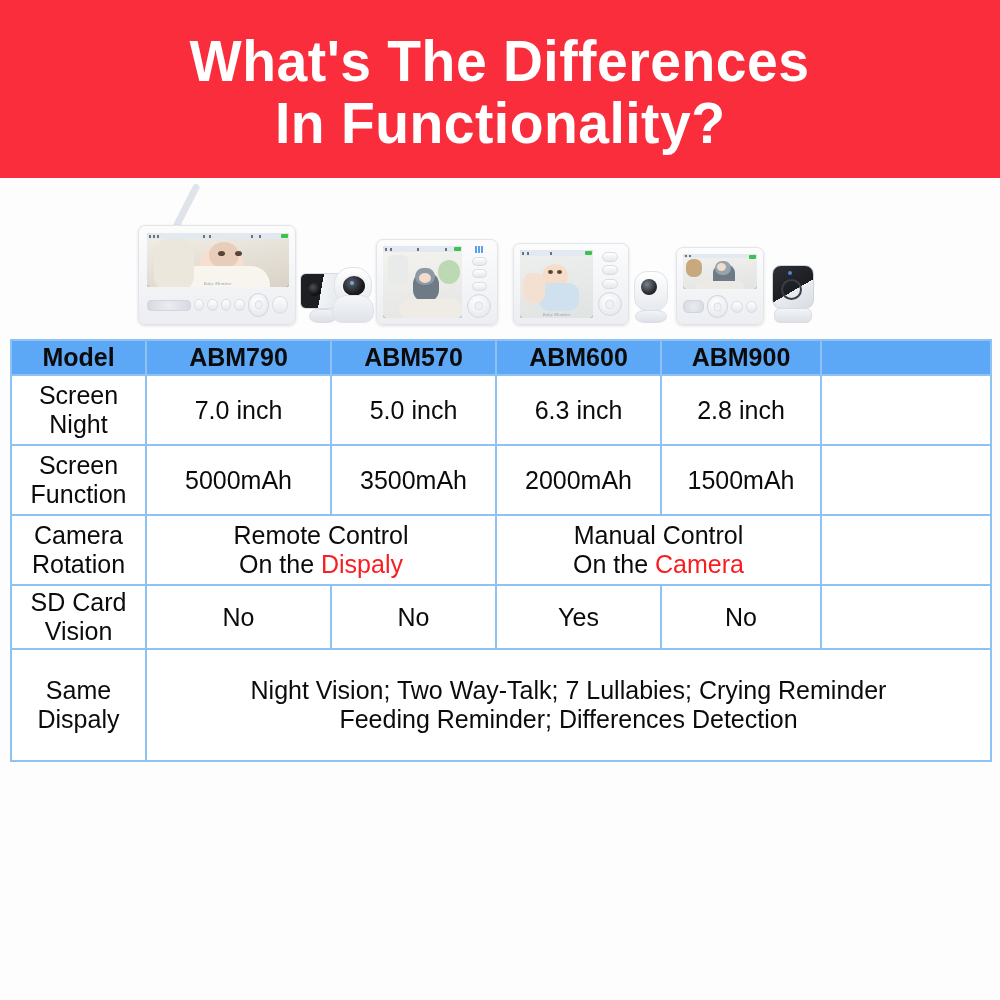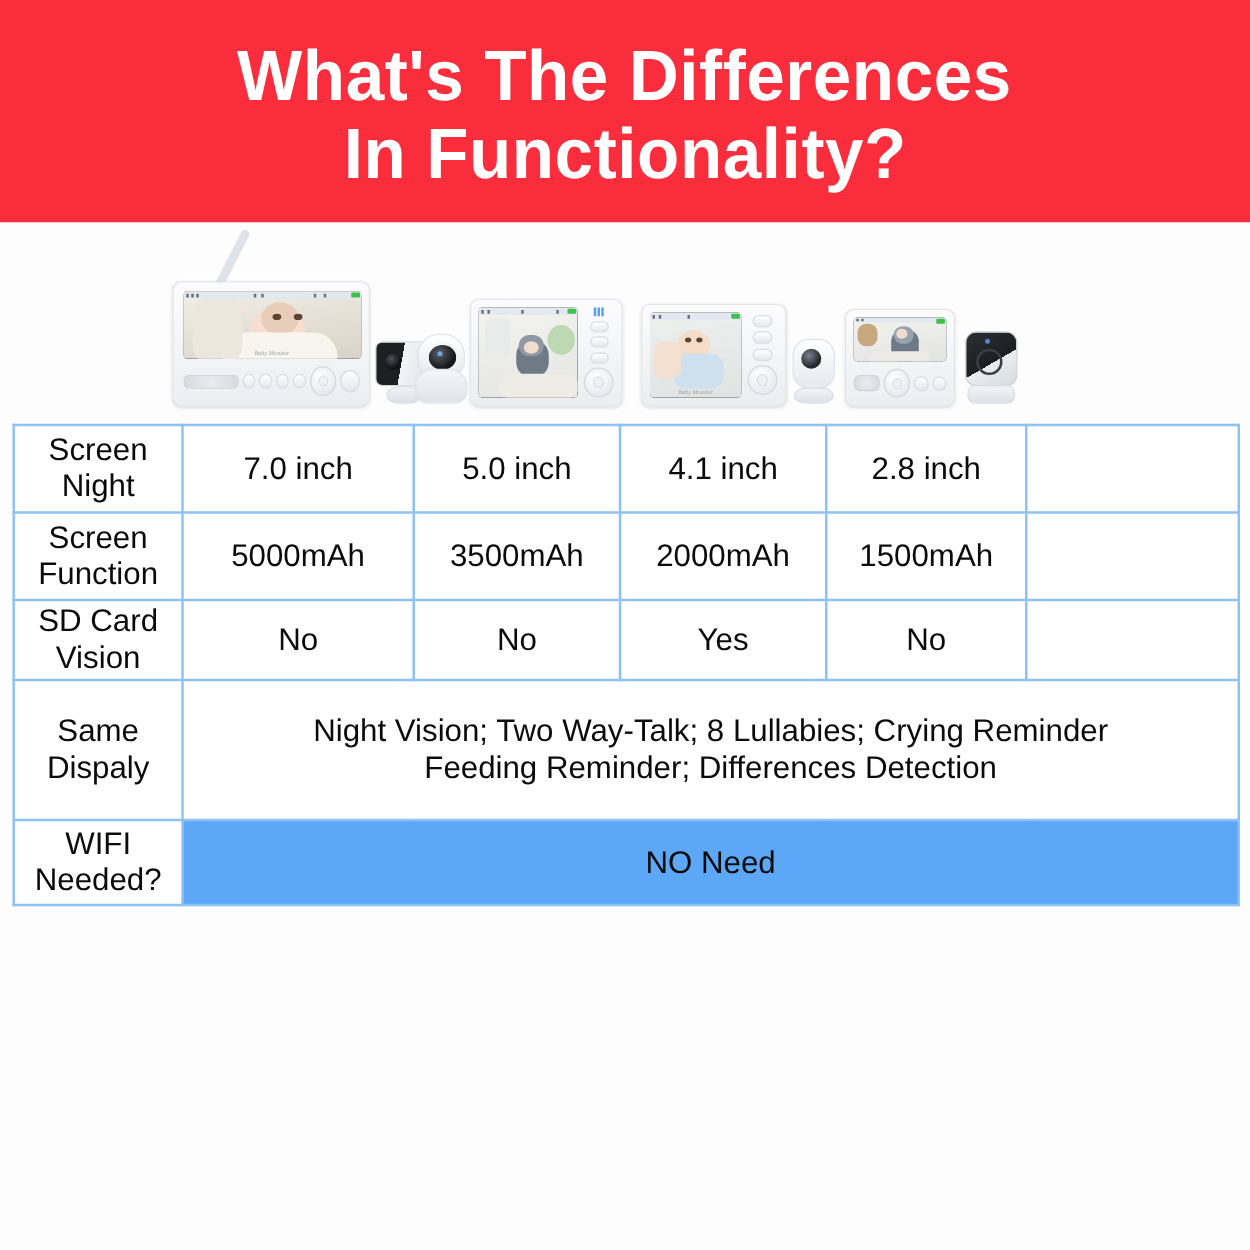--- a/index.html
+++ b/index.html
@@ -502,71 +502,91 @@
     <colgroup>
       <col style="width:135px">
       <col style="width:185px">
       <col style="width:165px">
       <col style="width:165px">
       <col style="width:160px">
       <col style="width:170px">
     </colgroup>
     <tbody>
 
+      <tr class="hdr">
+        <td>Model</td>
+        <td>ABM790</td>
+        <td>ABM570</td>
+        <td>ABM600</td>
+        <td>ABM900</td>
+        <td class="blank"></td>
+      </tr>
 
       <tr style="height:70px;">
         <td class="rowlabel">
           <div>Screen</div>
           <div>Night</div>
         </td>
         <td>7.0 inch</td>
         <td>5.0 inch</td>
-        <td>4.1 inch</td>
+        <td>6.3 inch</td>
         <td>2.8 inch</td>
         <td class="blankcell"></td>
       </tr>
 
       <tr style="height:70px;">
         <td class="rowlabel">
           <div>Screen</div>
           <div>Function</div>
         </td>
         <td>5000mAh</td>
         <td>3500mAh</td>
         <td>2000mAh</td>
         <td>1500mAh</td>
         <td class="blankcell"></td>
       </tr>
 
+      <tr style="height:70px;">
+        <td class="rowlabel">
+          <div>Camera</div>
+          <div>Rotation</div>
+        </td>
+        <td colspan="2">
+          <div>Remote Control</div>
+          <div>
+            <span>On the </span><span class="red">Dispaly</span>
+          </div>
+        </td>
+        <td colspan="2">
+          <div>Manual Control</div>
+          <div>
+            <span>On the </span><span class="red">Camera</span>
+          </div>
+        </td>
+        <td class="blankcell"></td>
+      </tr>
 
       <tr style="height:58px;">
         <td class="rowlabel">
           <div>SD Card</div>
           <div>Vision</div>
         </td>
         <td>No</td>
         <td>No</td>
         <td>Yes</td>
         <td>No</td>
         <td class="blankcell"></td>
       </tr>
 
       <tr style="height:112px;">
         <td class="rowlabel">
           <div>Same</div>
           <div>Dispaly</div>
         </td>
         <td class="samefunc" colspan="5">
-          <div>Night Vision;  Two Way-Talk;  8 Lullabies; Crying Reminder</div>
+          <div>Night Vision;  Two Way-Talk;  7 Lullabies; Crying Reminder</div>
           <div>Feeding Reminder; Differences Detection</div>
         </td>
       </tr>
 
-      <tr style="height:68px;">
-        <td class="rowlabel">
-          <div>WIFI</div>
-          <div>Needed?</div>
-        </td>
-        <td class="wifi-cell" colspan="5">NO Need</td>
-      </tr>
     </tbody>
   </table>
 </div>
 
 </body></html>

